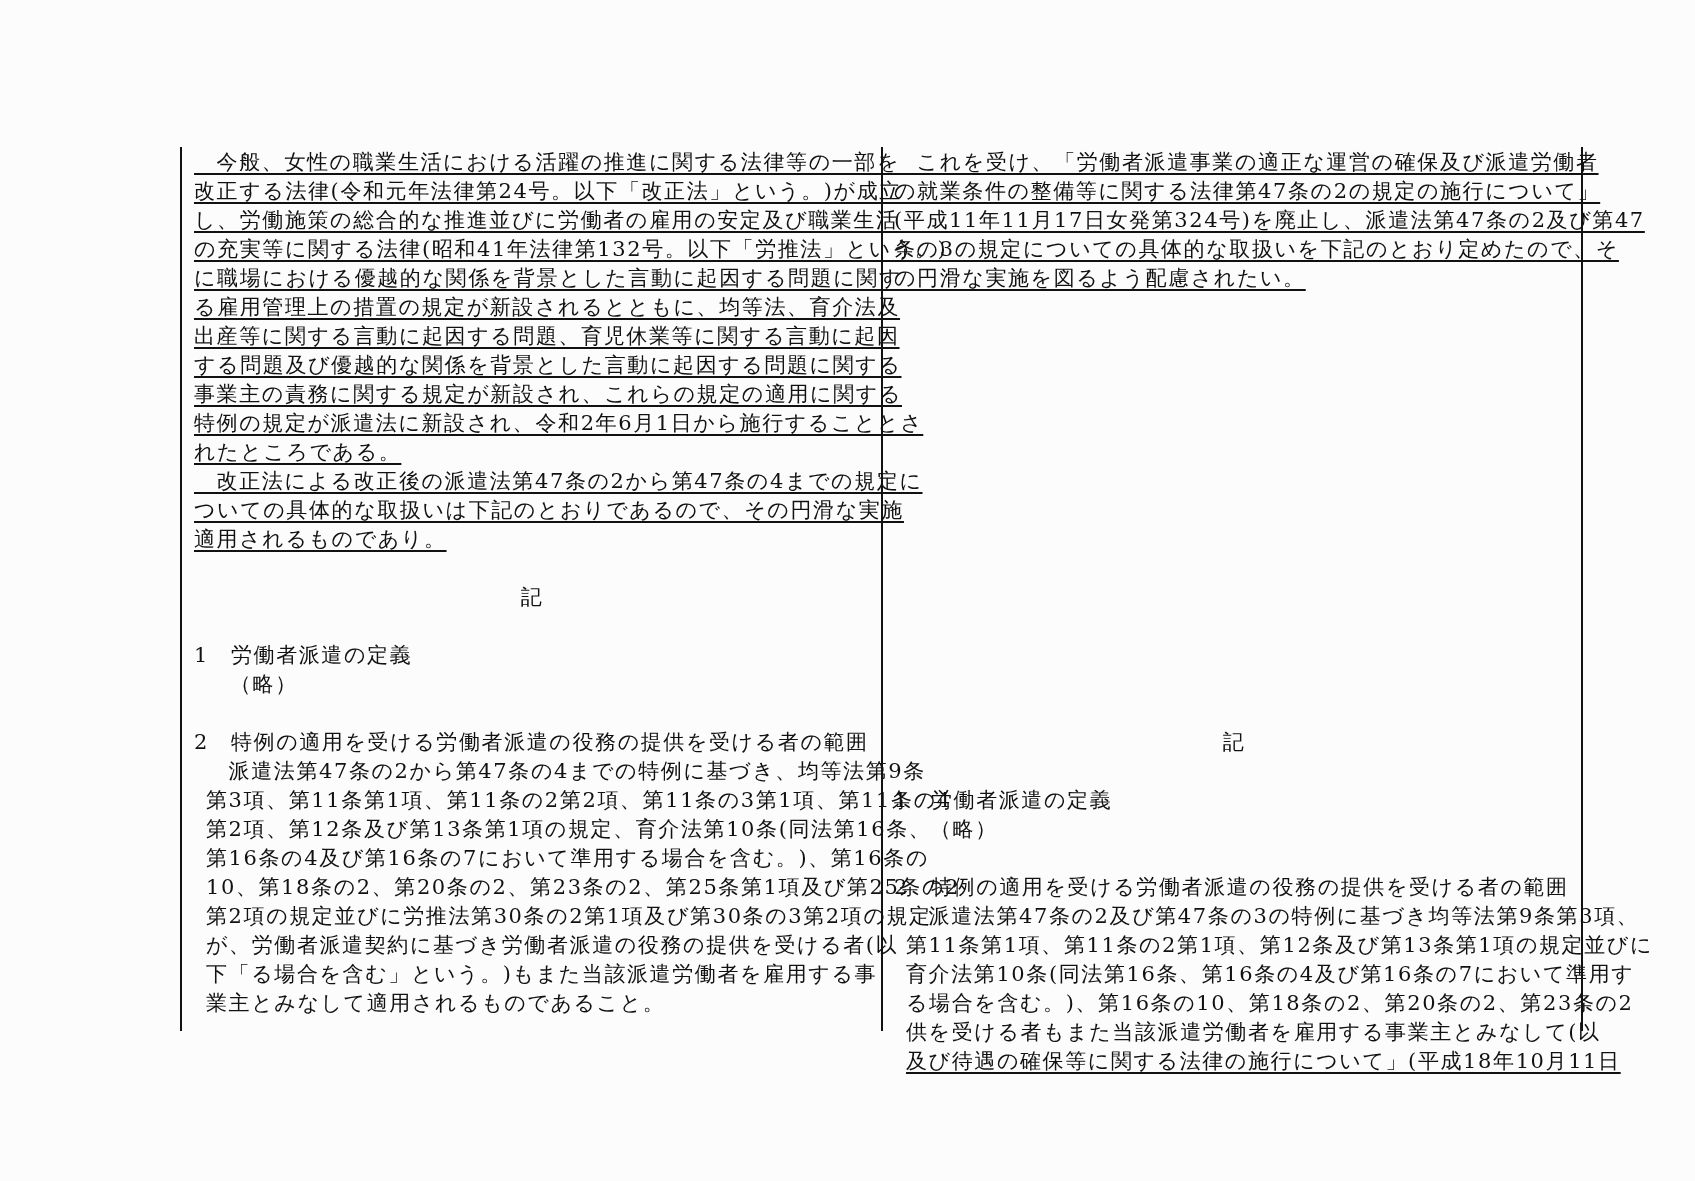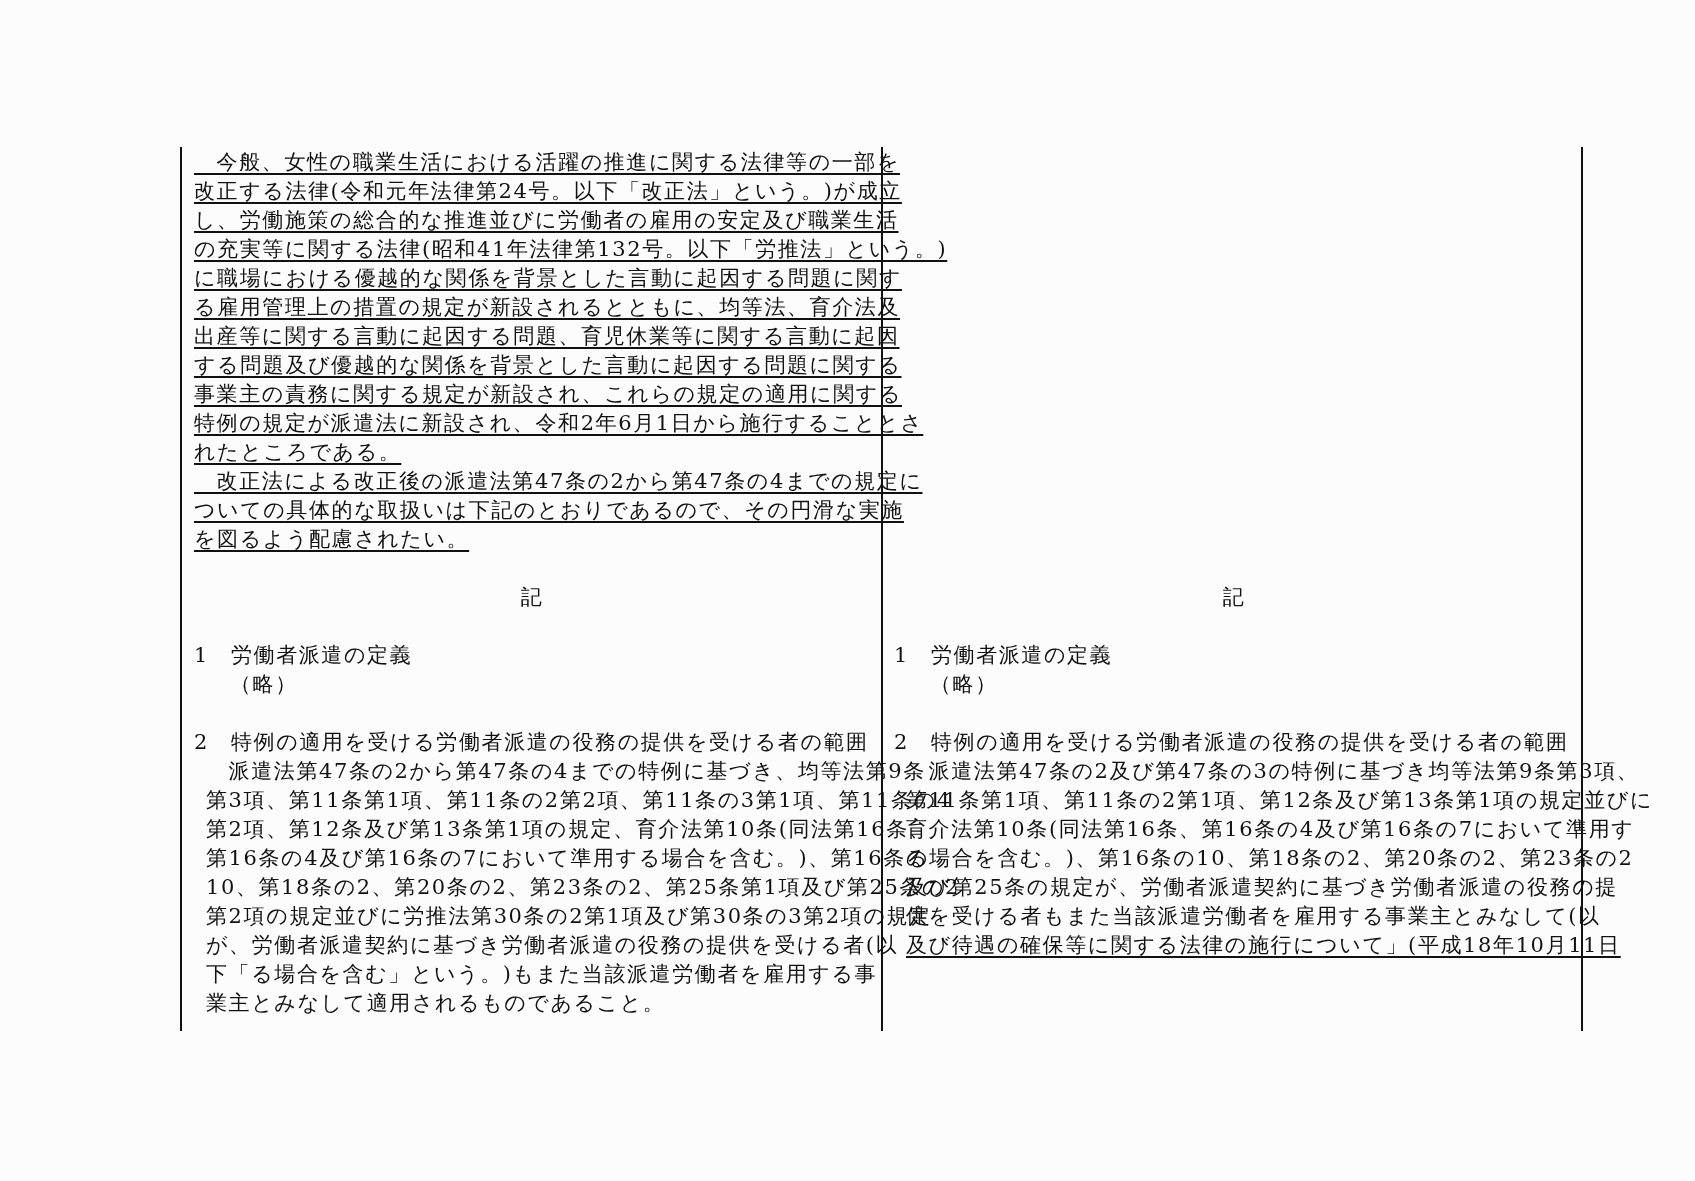--- a/index.html
+++ b/index.html
@@ -34,21 +34,21 @@
       <div class="line u">の充実等に関する法律(昭和41年法律第132号。以下「労推法」という。)</div>
       <div class="line u">に職場における優越的な関係を背景とした言動に起因する問題に関す</div>
       <div class="line u">る雇用管理上の措置の規定が新設されるとともに、均等法、育介法及</div>
       <div class="line u">出産等に関する言動に起因する問題、育児休業等に関する言動に起因</div>
       <div class="line u">する問題及び優越的な関係を背景とした言動に起因する問題に関する</div>
       <div class="line u">事業主の責務に関する規定が新設され、これらの規定の適用に関する</div>
       <div class="line u">特例の規定が派遣法に新設され、令和2年6月1日から施行することとさ</div>
       <div class="line"><span class="u">れたところである。</span></div>
       <div class="line u">　改正法による改正後の派遣法第47条の2から第47条の4までの規定に</div>
       <div class="line u">ついての具体的な取扱いは下記のとおりであるので、その円滑な実施</div>
-      <div class="line"><span class="u">を図るよう配慮されたい。</span></div>
+      <div class="line"><span class="u">適用されるものであり。</span></div>
     </div>
     <div class="gap"></div>
     <div class="line center">記</div>
     <div class="gap"></div>
     <div class="line">
       <span>1</span><span style="display:inline-block;width:22px"></span><span>労働者派遣の定義</span>
     </div>
     <div class="line ind-sub">（略）</div>
     <div class="gap"></div>
     <div class="line">
@@ -59,37 +59,43 @@
     <div class="line ind-item">第2項、第12条及び第13条第1項の規定、育介法第10条(同法第16条、</div>
     <div class="line ind-item">第16条の4及び第16条の7において準用する場合を含む。)、第16条の</div>
     <div class="line ind-item">10、第18条の2、第20条の2、第23条の2、第25条第1項及び第25条の2</div>
     <div class="line ind-item">第2項の規定並びに労推法第30条の2第1項及び第30条の3第2項の規定</div>
     <div class="line ind-item">が、労働者派遣契約に基づき労働者派遣の役務の提供を受ける者(以</div>
     <div class="line ind-item">下「る場合を含む」という。)もまた当該派遣労働者を雇用する事</div>
     <div class="line ind-item">業主とみなして適用されるものであること。</div>
   </div>
 
   <div class="col col-right">
+    <div>
+      <div class="line u">　これを受け、「労働者派遣事業の適正な運営の確保及び派遣労働者</div>
+      <div class="line u">の就業条件の整備等に関する法律第47条の2の規定の施行について」</div>
+      <div class="line u">(平成11年11月17日女発第324号)を廃止し、派遣法第47条の2及び第47</div>
+      <div class="line u">条の3の規定についての具体的な取扱いを下記のとおり定めたので、そ</div>
+      <div class="line"><span class="u">の円滑な実施を図るよう配慮されたい。</span></div>
+    </div>
     <div style="height:290px"></div>
     <div class="gap"></div>
     <div class="gap"></div>
     <div class="gap"></div>
     <div class="gap"></div>
     <div class="gap"></div>
     <div class="line center">記</div>
     <div class="gap"></div>
     <div class="line">
       <span>1</span><span style="display:inline-block;width:22px"></span><span>労働者派遣の定義</span>
     </div>
     <div class="line ind-sub">（略）</div>
     <div class="gap"></div>
     <div class="line">
       <span>2</span><span style="display:inline-block;width:22px"></span><span>特例の適用を受ける労働者派遣の役務の提供を受ける者の範囲</span>
     </div>
     <div class="line ind-item">　派遣法第47条の2及び第47条の3の特例に基づき均等法第9条第3項、</div>
     <div class="line ind-item">第11条第1項、第11条の2第1項、第12条及び第13条第1項の規定並びに</div>
     <div class="line ind-item">育介法第10条(同法第16条、第16条の4及び第16条の7において準用す</div>
     <div class="line ind-item">る場合を含む。)、第16条の10、第18条の2、第20条の2、第23条の2</div>
-    <div class="line ind-item">及び第25条の規定が、労働者派遣契約に基づき労働者派遣の役務の提</div>
     <div class="line ind-item">供を受ける者もまた当該派遣労働者を雇用する事業主とみなして(以</div>
     <div class="line ind-item u">及び待遇の確保等に関する法律の施行について」(平成18年10月11日</div>
   </div>
 </div>
 
 </body></html>

